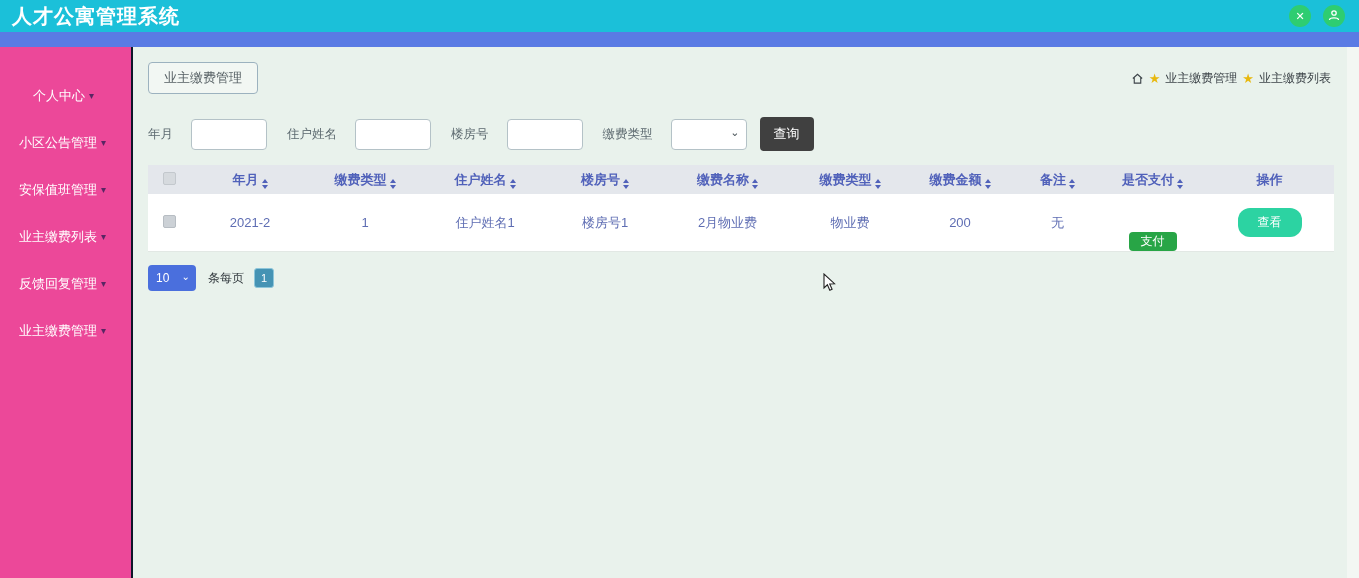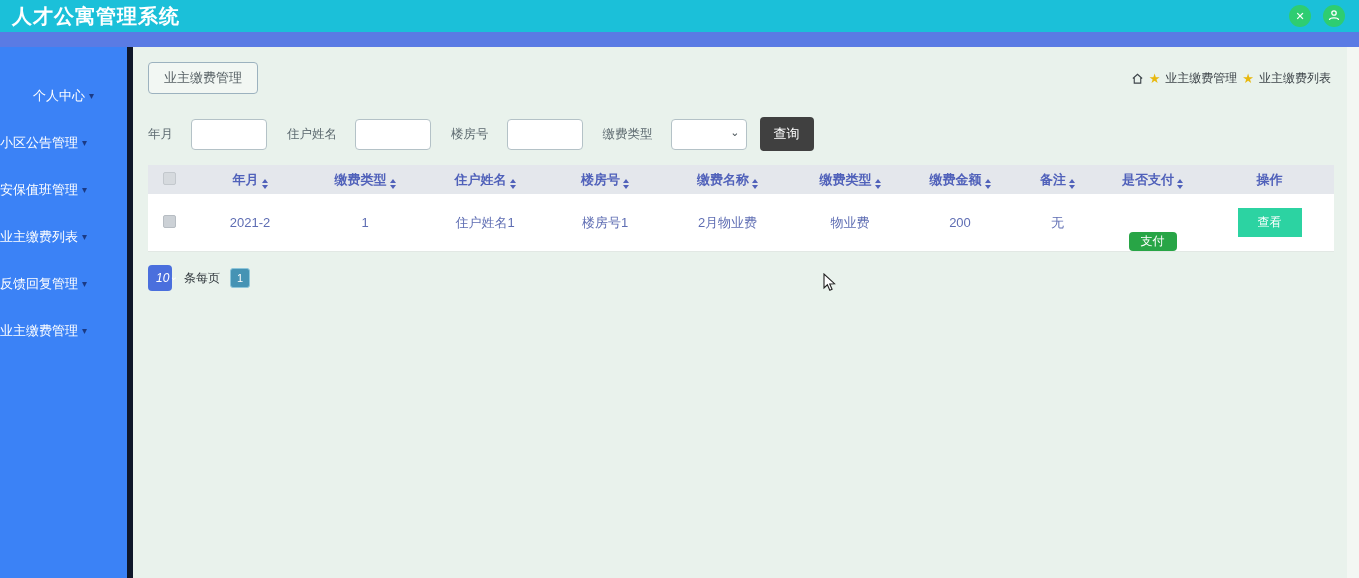--- a/index.html
+++ b/index.html
@@ -10,22 +10,22 @@
   .topbar { height:32px; background:#1bc0d9; display:flex; align-items:center; justify-content:space-between; padding:0 14px 0 12px; }
   .topbar-title { color:#ffffff; font-size:20px; font-weight:bold; letter-spacing:1px; }
   .topbar-actions { display:flex; gap:12px; align-items:center; }
   .circle-btn { width:22px; height:22px; border-radius:50%; background:#2ecd71; color:#fff; display:flex; align-items:center; justify-content:center; font-size:11px; cursor:pointer; }
   .subbar { height:15px; background:#5a7be4; }
 
   
   .layout { display:flex; height:531px; }
 
   
-  .sidebar { width:133px; background:#3b82f6; padding-top:25px; flex-shrink:0; border-right:6px solid #0f172a; }
-  .side-item { height:47px; display:flex; align-items:center; color:#ffffff; font-size:13px; cursor:pointer; }
+  .sidebar { width:133px; background:#ec4899; padding-top:25px; flex-shrink:0; border-right:2px solid #0f172a; }
+  .side-item { height:47px; display:flex; align-items:center; padding-left:19px; color:#ffffff; font-size:13px; cursor:pointer; }
   .side-item.first { padding-left:33px; }
   .side-caret { margin-left:4px; font-size:10px; color:rgba(10,20,70,0.65); }
 
   
   .content { flex:1; padding:15px 14px 0 15px; position:relative; }
   .scroll-track { position:absolute; right:0; top:0; bottom:0; width:12px; background:#f3f7f3; }
 
   .content-top { display:flex; justify-content:space-between; align-items:flex-start; }
   .tab-btn { border:1px solid #9cb2bf; background:#f2f7f3; color:#555f63; font-size:13px; padding:6px 15px; border-radius:4px; cursor:pointer; }
   .breadcrumb { display:flex; align-items:center; gap:5px; font-size:12px; color:#3c4348; margin-top:8px; margin-right:14px; }
@@ -45,25 +45,25 @@
   .data-table thead tr { background:#e4e7ec; }
   .data-table th { font-size:13px; color:#5061ba; font-weight:bold; height:29px; text-align:center; white-space:nowrap; }
   .data-table td { font-size:13px; color:#5e6db3; height:32px; text-align:center; background:#ffffff; border-bottom:1px solid #e2e8e4; }
   .sort { display:inline-flex; flex-direction:column; gap:2px; margin-left:3px; vertical-align:1px; }
   .sort i { width:0; height:0; border-left:3.5px solid transparent; border-right:3.5px solid transparent; }
   .sort .up { border-bottom:4px solid #5061ba; }
   .sort .dn { border-top:4px solid #5061ba; }
   .chk { display:inline-block; width:13px; height:13px; border-radius:2px; background:#ccd1d6; border:1px solid #b7bdc3; cursor:pointer; }
   .chk.head { background:#d6dade; border-color:#c3c8cd; }
   .pay-btn { background:#28a546; color:#fff; border:none; border-radius:4px; font-size:12px; padding:1px 12px; cursor:pointer;margin-top:38px; }
-  .view-btn { background:#2cd3a2; color:#fff; border:none; border-radius:0; font-size:12px; padding:6px 20px; cursor:pointer; }
+  .view-btn { background:#2cd3a2; color:#fff; border:none; border-radius:12px; font-size:12px; padding:6px 20px; cursor:pointer; }
 
   
   .pager { margin-top:13px; display:flex; align-items:center; }
-  .page-size { width:24px; height:26px; background:#4a6fdd; border-radius:4px; color:#fff; font-size:12px; display:flex; align-items:center; justify-content:space-between; padding:0 6px 0 8px; cursor:pointer;font-style:italic; }
+  .page-size { width:48px; height:26px; background:#4a6fdd; border-radius:4px; color:#fff; font-size:12px; display:flex; align-items:center; justify-content:space-between; padding:0 6px 0 8px; cursor:pointer; }
   .page-size .chev { font-size:10px; margin-top:-3px; }
   .per-page { font-size:12px; color:#333a3f; margin:0 10px 0 12px; }
   .page-btn { width:20px; height:20px; background:#4593b4; border:1px solid #8ec6da; border-radius:3px; color:#fff; font-size:11px; display:flex; align-items:center; justify-content:center; cursor:pointer; }
 
   
   .mouse-cursor { position:absolute; left:690px; top:226px; pointer-events:none; }
 </style>
 </head>
 <body>
 

